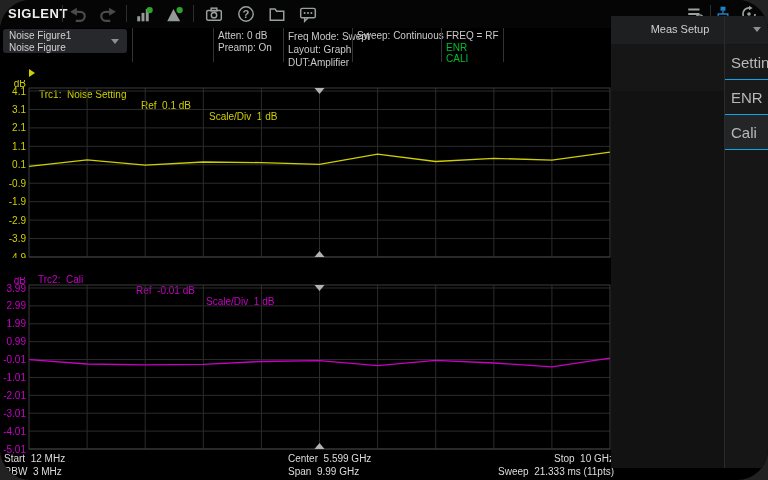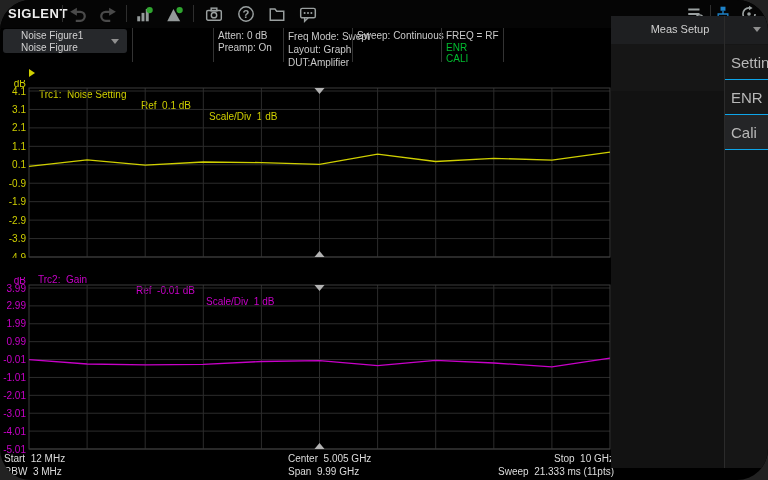--- a/index.html
+++ b/index.html
@@ -9,21 +9,21 @@
   
   .topbar{position:absolute;left:0;top:0;width:768px;height:28px;background:#050505;}
   .logo{position:absolute;left:8px;top:6px;font-size:13px;font-weight:bold;color:#ededed;letter-spacing:.5px;}
   .ticon{position:absolute;top:5px;width:18px;height:18px;}
   .tsep{position:absolute;top:5px;width:1px;height:17px;background:#2e2e2e;}
   
   .statusbar{position:absolute;left:0;top:28px;width:612px;height:38px;font-size:10px;line-height:12px;}
   .ssep{position:absolute;top:0;width:1px;height:34px;background:#333;}
   .cell{position:absolute;top:2px;white-space:nowrap;}
   .meas-dd{position:absolute;left:3px;top:1px;width:124px;height:24px;background:#26282b;border-radius:3px;
-           padding:1px 0 0 18px;box-sizing:border-box;}
+           padding:1px 0 0 6px;box-sizing:border-box;}
   .ddarrow{width:0;height:0;border-left:4px solid transparent;border-right:4px solid transparent;
            border-top:5px solid #8f8f8f;display:inline-block;}
   .green{color:#00bd2f;}
   
   .ghdr{position:absolute;left:0;width:612px;height:13px;font-size:10px;white-space:pre;}
   .ghdr span{position:absolute;white-space:pre;}
   .y1{color:#cfcf00;} .y2{color:#c800c8;}
   .trc-arrow{position:absolute;left:29px;top:2px;width:0;height:0;border-top:4px solid transparent;
              border-bottom:4px solid transparent;border-left:6px solid #cfcf00;}
   svg.chart{position:absolute;left:0;}
@@ -214,21 +214,21 @@
       <line x1="493.8" y1="8" x2="493.8" y2="177" stroke="#2c2c2c" stroke-width="1"></line>
       <line x1="551.9" y1="8" x2="551.9" y2="177" stroke="#2c2c2c" stroke-width="1"></line>
       <rect x="29" y="8" width="581" height="169" fill="none" stroke="#3d3d3d" stroke-width="1"></rect>
       <text x="26" y="7" fill="#cfcf00" text-anchor="end">dB</text>
       <polygon points="314.5,8 324.5,8 319.5,14" fill="#b2b2b2"></polygon>
       <polygon points="314.5,177 324.5,177 319.5,171" fill="#b2b2b2"></polygon>
       <polyline points="29.0,86.3 87.1,79.8 145.2,85.1 203.3,82.0 261.4,82.6 319.5,84.4 377.6,74.1 435.7,81.5 493.8,78.3 551.9,80.2 610.0,72.2" fill="none" stroke="#cfcf00" stroke-width="1.3"></polyline>
     </svg>
 
   <div class="ghdr y2" style="top:263px">
-    <span style="left:38px">Trc2:  Gain</span>
+    <span style="left:38px">Trc2:  Cali</span>
     <span style="left:136px">Ref  -0.01 dB</span>
     <span style="left:206px">Scale/Div  1 dB</span>
   </div>
 
   <svg class="chart" id="chart1" width="612" height="178" viewBox="0 0 612 178" style="top:277px">
       <line x1="29" y1="11" x2="610" y2="11" stroke="#2c2c2c" stroke-width="1"></line>
       <text x="26" y="14.5" fill="#c800c8" text-anchor="end">3.99</text>
       <line x1="29" y1="28.88888888888889" x2="610" y2="28.88888888888889" stroke="#2c2c2c" stroke-width="1"></line>
       <text x="26" y="32.388888888888886" fill="#c800c8" text-anchor="end">2.99</text>
       <line x1="29" y1="46.77777777777778" x2="610" y2="46.77777777777778" stroke="#2c2c2c" stroke-width="1"></line>
@@ -258,21 +258,21 @@
       <line x1="551.9" y1="8" x2="551.9" y2="172" stroke="#2c2c2c" stroke-width="1"></line>
       <rect x="29" y="8" width="581" height="164" fill="none" stroke="#3d3d3d" stroke-width="1"></rect>
       <text x="26" y="7" fill="#c800c8" text-anchor="end">dB</text>
       <polygon points="314.5,8 324.5,8 319.5,14" fill="#b2b2b2"></polygon>
       <polygon points="314.5,172 324.5,172 319.5,166" fill="#b2b2b2"></polygon>
       <polyline points="29.0,82.6 87.1,87.0 145.2,87.9 203.3,87.4 261.4,84.5 319.5,83.6 377.6,88.6 435.7,83.3 493.8,86.0 551.9,89.9 610.0,81.1" fill="none" stroke="#c800c8" stroke-width="1.3"></polyline>
     </svg>
 
   <span class="foot" style="left:4px;top:453px">Start  12 MHz</span>
   <span class="foot" style="left:4px;top:466px">RBW  3 MHz</span>
-  <span class="foot" style="left:288px;top:453px">Center  5.005 GHz</span>
+  <span class="foot" style="left:288px;top:453px">Center  5.599 GHz</span>
   <span class="foot" style="left:288px;top:466px">Span  9.99 GHz</span>
   <span class="foot" style="right:154px;top:453px">Stop  10 GHz</span>
   <span class="foot" style="right:154px;top:466px">Sweep  21.333 ms (11pts)</span>
 
   <div class="panel">
     <div class="panel-head">
       <div class="panel-title">Meas Setup</div>
       <span class="ddarrow"></span>
     </div>
     <div class="cal-below"></div>

